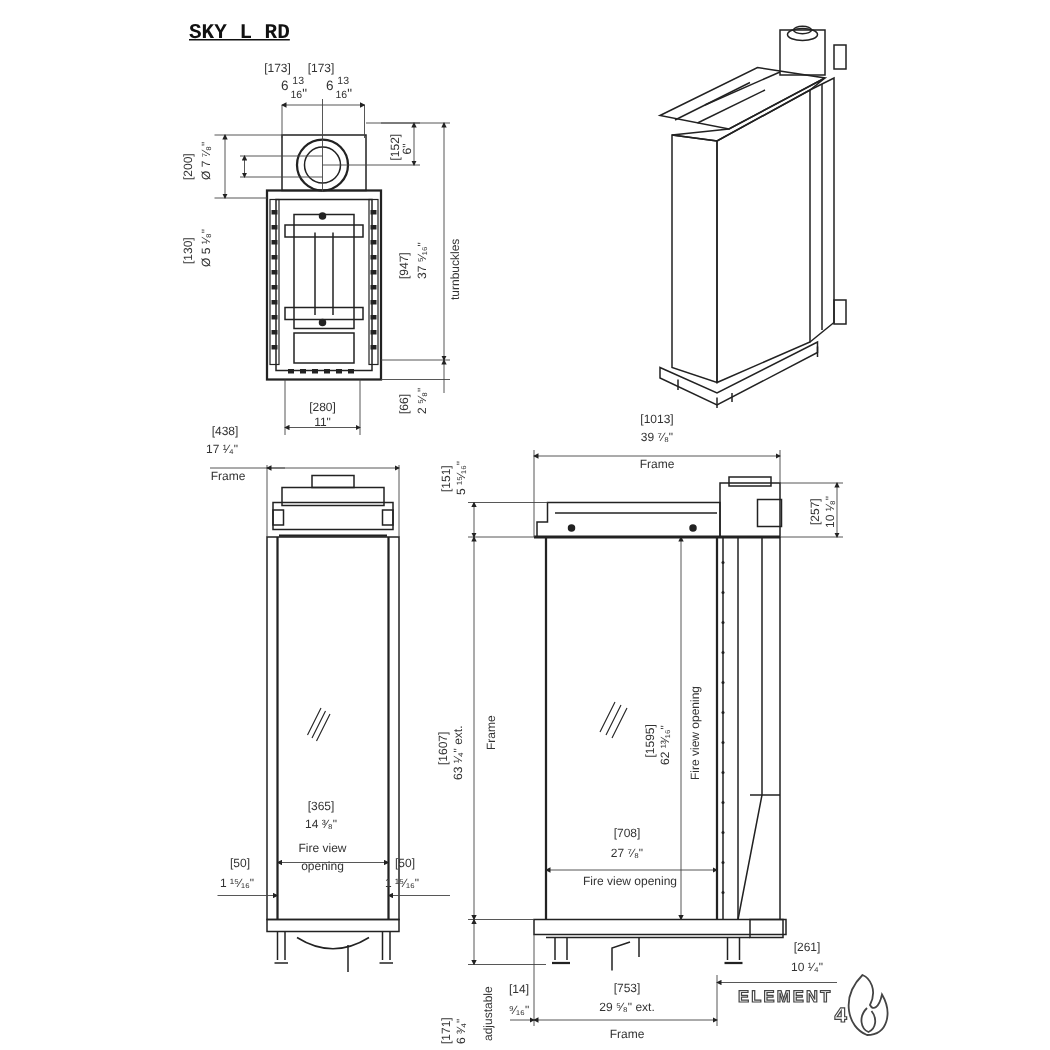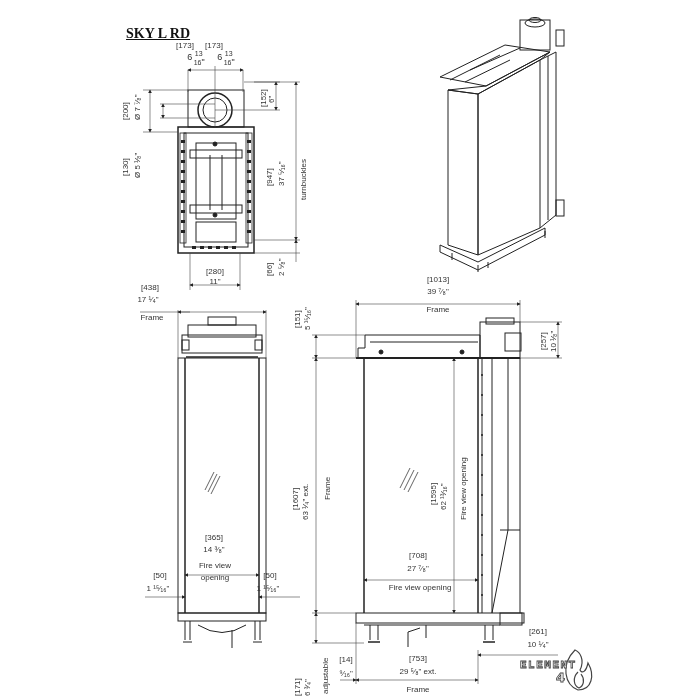--- a/index.html
+++ b/index.html
@@ -1,20 +1,20 @@
 <!DOCTYPE html>
 <html><head>
 <meta charset="utf-8">
 <style>
   html, body { margin: 0; padding: 0; background: #ffffff; }
   body { width: 700px; height: 700px; position: relative; overflow: hidden; font-family: "Liberation Sans", sans-serif; color: #333; }
   svg { position: absolute; left: 0; top: 0; }
-  .title { position: absolute; left: 126px; top: 14px; font-family: Liberation Serif, serif; font-weight: bold; font-size: 14px; text-decoration: underline; color: #111; margin-top: 12px; }
+  .title { position: absolute; left: 126px; top: 14px; font-family: Liberation Mono, monospace; font-weight: bold; font-size: 14px; text-decoration: underline; color: #111; }
   .lbl { font-family: "Liberation Sans", sans-serif; fill: #333; }
-  .brand { position: absolute; left: 520px; top: 659px; font-family: Liberation Mono, monospace; font-weight: bold; font-size: 11px; letter-spacing: 1.5px; color: #fff; text-align: right; -webkit-text-stroke: 0.8px #444; }
+  .brand { position: absolute; left: 492px; top: 659px; font-family: Liberation Sans, sans-serif; font-weight: bold; font-size: 11px; letter-spacing: 1.5px; color: #fff; text-align: right; -webkit-text-stroke: 0.8px #444; }
   .brand-sub { position: absolute; left: 556px; top: 670px; font-family: "DejaVu Sans", sans-serif; font-weight: bold; font-size: 13px; color: #fff; -webkit-text-stroke: 0.8px #444; }
 </style>
 </head>
 <body>
 
 <div class="title">SKY L RD</div>
 
 <svg width="700" height="700" viewBox="0 0 700 700" xmlns="http://www.w3.org/2000/svg">
   <defs>
     <marker id="ar" markerWidth="6" markerHeight="6" refX="5" refY="3" orient="auto-start-reverse">

